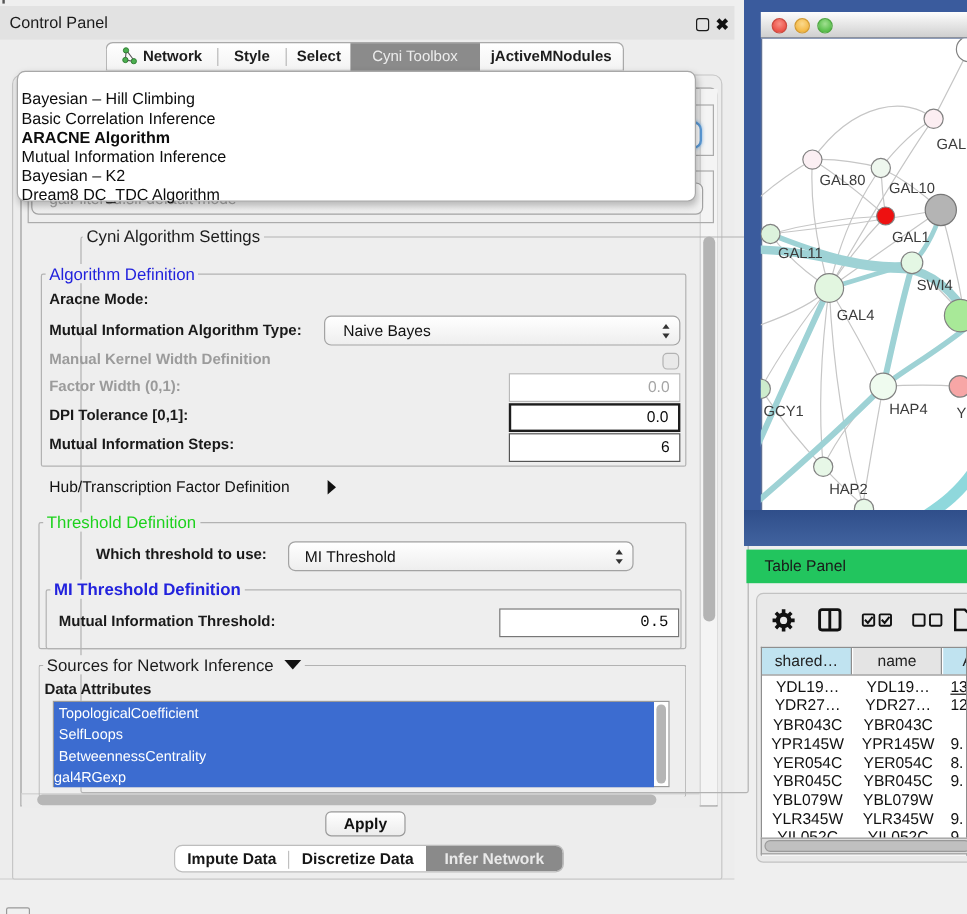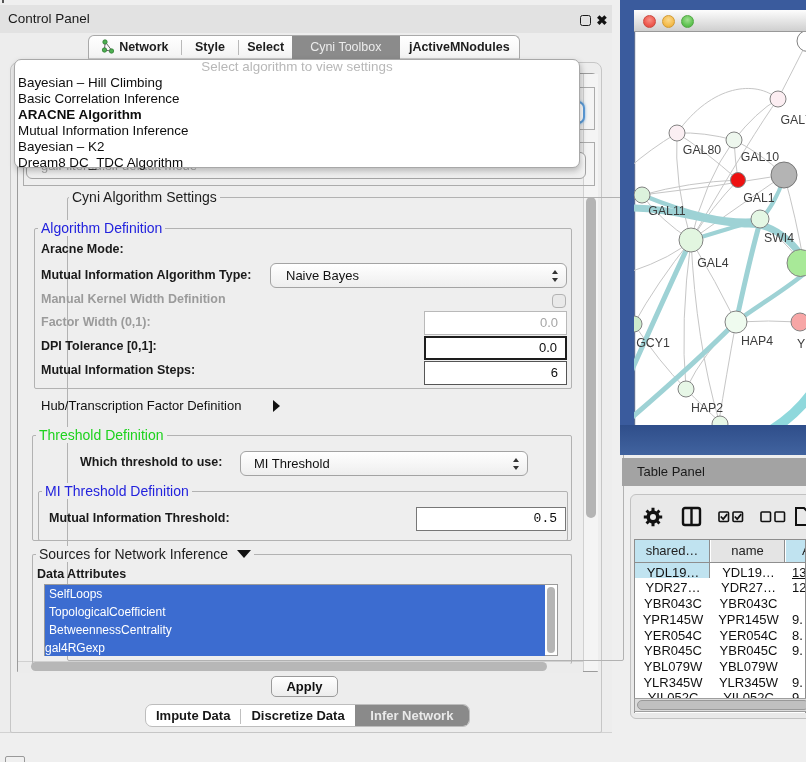--- a/index.html
+++ b/index.html
@@ -95,41 +95,40 @@
     <div class="blabel" style="left:41px;top:358px;">Mutual Information Steps:</div>
     <div class="field" style="left:424px;top:356px;width:143px;height:24px;line-height:22px;border:1px solid #555;color:#0c0c0c;padding-right:8px;">6</div>
     <div class="abs" style="left:41px;top:393px;font-size:13px;color:#111;">Hub/Transcription Factor Definition</div>
     <div class="abs" style="left:273px;top:395px;width:0;height:0;border-left:7px solid #111;border-top:6px solid transparent;border-bottom:6px solid transparent;"></div>
 
     <div class="abs group" style="left:32px;top:430px;width:540px;height:106px;">
         <span class="glabel" style="color:#1dd21d;">Threshold Definition</span>
       </div>
     <div class="blabel" style="left:80px;top:450px;">Which threshold to use:</div>
     <div class="combo" style="left:240px;top:446px;width:288px;height:25px;line-height:23px;padding-left:13px;">MI Threshold<span class="ar"></span></div>
-    <div class="abs group" style="left:38px;top:486px;width:530px;height:50px;">
+    <div class="abs group" style="left:38px;top:486px;width:530px;height:50px;font-weight:bold;">
         <span class="glabel" style="color:#2222dd;">MI Threshold Definition</span>
       </div>
     <div class="blabel" style="left:49px;top:506px;">Mutual Information Threshold:</div>
     <div class="field" style="left:416px;top:502px;width:150px;height:24px;line-height:22px;border:1px solid #777;color:#0c0c0c;padding-right:8px;font-family:Liberation Mono, monospace;">0.5</div>
 
     <div class="abs group" style="left:32px;top:549px;width:540px;height:110px;border-bottom:none;">
         <span class="glabel">Sources for Network Inference <span style="display:inline-block;width:0;height:0;border-top:8px solid #111;border-left:7px solid transparent;border-right:7px solid transparent;vertical-align:1px;margin-left:5px;"></span></span>
       </div>
     <div class="blabel" style="left:37px;top:562px;">Data Attributes</div>
     <div class="abs" style="left:44px;top:579px;width:514px;height:72px;border:1px solid #9a9a9a;background:#fff;"></div>
     <div id="datalist" class="abs">
+      <div style="height:18px;line-height:18px;padding-left:4px;">TopologicalCoefficient</div>
       <div style="height:18px;line-height:18px;padding-left:4px;">SelfLoops</div>
-      <div style="height:18px;line-height:18px;padding-left:4px;">TopologicalCoefficient</div>
       <div style="height:18px;line-height:18px;padding-left:4px;">BetweennessCentrality</div>
       <div style="height:18px;line-height:18px;padding-left:0;">gal4RGexp</div>
     </div>
     <div class="abs" style="left:547px;top:582px;width:8px;height:66px;background:#b5b5b5;border-radius:4px;"></div>
 
     <div id="popup" class="abs">
-      <div style="position:absolute;left:0;top:-1px;width:100%;text-align:center;font-size:13.4px;color:#b8b8b8;">Select algorithm to view settings</div>
       <div class="pitem" style="top:15px;text-align:center;">Bayesian – Hill Climbing</div>
       <div class="pitem" style="top:31px;">Basic Correlation Inference</div>
       <div class="pitem" style="top:47px;font-weight:bold;">ARACNE Algorithm</div>
       <div class="pitem" style="top:63px;">Mutual Information Inference</div>
       <div class="pitem" style="top:79px;">Bayesian – K2</div>
       <div class="pitem" style="top:95px;">Dream8 DC_TDC Algorithm</div>
     </div>
 
     <div class="abs" style="left:271px;top:671px;width:67px;height:21px;border:1px solid #9a9a9a;border-radius:5px;background:linear-gradient(#ffffff,#ececec);text-align:center;font-size:13px;font-weight:bold;color:#111;line-height:19px;">Apply</div>
     <div id="btabs" class="abs">
@@ -210,21 +209,21 @@
     <text x="125" y="170" font-size="12.3" fill="#3c3c3c" text-anchor="middle" font-family="Liberation Sans, sans-serif">GAL1</text>
     <text x="33" y="183" font-size="12.3" fill="#3c3c3c" text-anchor="middle" font-family="Liberation Sans, sans-serif">GAL11</text>
     <text x="145" y="210" font-size="12.3" fill="#3c3c3c" text-anchor="middle" font-family="Liberation Sans, sans-serif">SWI4</text>
     <text x="79" y="235" font-size="12.3" fill="#3c3c3c" text-anchor="middle" font-family="Liberation Sans, sans-serif">GAL4</text>
     <text x="19" y="315" font-size="12.3" fill="#3c3c3c" text-anchor="middle" font-family="Liberation Sans, sans-serif">GCY1</text>
     <text x="123" y="313" font-size="12.3" fill="#3c3c3c" text-anchor="middle" font-family="Liberation Sans, sans-serif">HAP4</text>
     <text x="163" y="316" font-size="12.3" fill="#3c3c3c" text-anchor="start" font-family="Liberation Sans, sans-serif">YBR</text>
     <text x="73" y="380" font-size="12.3" fill="#3c3c3c" text-anchor="middle" font-family="Liberation Sans, sans-serif">HAP2</text>
   </svg>
 
-  <div class="abs" style="left:622px;top:458px;width:184px;height:28px;background:#a3a3a3;font-size:13px;color:#1a1a1a;line-height:28px;padding-left:15px;">Table Panel</div>
+  <div class="abs" style="left:622px;top:458px;width:184px;height:28px;background:#22c55e;font-size:13px;color:#1a1a1a;line-height:28px;padding-left:15px;">Table Panel</div>
   <div class="abs" style="left:630px;top:494px;width:184px;height:225px;background:#e9e9e9;border:1px solid #c2c2c2;border-radius:6px;"></div>
 
   <svg class="abs" style="left:640px;top:505px;" width="166" height="28" viewBox="0 0 166 28">
     <g fill="#111">
         <path d="M11.5 2.8 L14.5 2.8 L14.5 5.6 L16.5 6.4 L18.4 4.5 L20.5 6.6 L18.6 8.5 L19.4 10.5 L22.2 10.5 L22.2 13.5 L19.4 13.5 L18.6 15.5 L20.5 17.4 L18.4 19.5 L16.5 17.6 L14.5 18.4 L14.5 21.2 L11.5 21.2 L11.5 18.4 L9.5 17.6 L7.6 19.5 L5.5 17.4 L7.4 15.5 L6.6 13.5 L3.8 13.5 L3.8 10.5 L6.6 10.5 L7.4 8.5 L5.5 6.6 L7.6 4.5 L9.5 6.4 L11.5 5.6 Z"></path>
         <circle cx="13" cy="12" r="3" fill="#e9e9e9"></circle>
       </g>
     <rect x="43" y="3" width="17" height="17" rx="2" fill="none" stroke="#111" stroke-width="2.4"></rect>
     <line x1="51.5" y1="3" x2="51.5" y2="20" stroke="#111" stroke-width="2.4"></line>
     <g stroke="#111" stroke-width="1.6" fill="none">
@@ -232,21 +231,21 @@
       <rect x="93" y="7" width="9.5" height="9.5" rx="1"></rect>
       <path d="M80.8 11.5 l2.4 2.6 4-5" stroke-width="1.7"></path>
       <path d="M94.8 11.5 l2.4 2.6 4-5" stroke-width="1.7"></path>
       <rect x="121" y="7" width="9.5" height="9.5" rx="1"></rect>
       <rect x="135" y="7" width="9.5" height="9.5" rx="1"></rect>
     </g>
     <path d="M156 3 h8 l5 5 v12 h-13 z" fill="none" stroke="#111" stroke-width="2"></path>
   </svg>
 
   <div class="abs" style="left:634px;top:539px;width:172px;height:174px;background:#ffffff;border:1px solid #8e8e8e;border-bottom:none;overflow:hidden;">
-    <div style="position:absolute;left:0;top:0;height:38px;width:75px;background:#c0e3f0;border-right:1px solid #8e8e8e;text-align:center;font-size:13px;line-height:22px;color:#222;">shared…</div>
+    <div style="position:absolute;left:0;top:0;height:22px;width:75px;background:#c0e3f0;border-right:1px solid #8e8e8e;text-align:center;font-size:13px;line-height:22px;color:#222;">shared…</div>
     <div style="position:absolute;left:76px;top:0;height:22px;width:74px;background:#e4e4e4;border-right:1px solid #8e8e8e;text-align:center;font-size:13px;line-height:22px;color:#222;">name</div>
     <div style="position:absolute;left:151px;top:0;height:22px;width:60px;background:#c0e3f0;text-align:left;font-size:13px;line-height:22px;color:#222;padding-left:16px;">A</div>
     <div style="position:absolute;left:0;top:22px;border-bottom:1px solid #8e8e8e;width:100%;"></div>
     <div style="position:absolute;left:0;top:24.7px;width:76px;text-align:center;font-size:13px;color:#111;">YDL19…</div>
     <div style="position:absolute;left:76px;top:24.7px;width:75px;text-align:center;font-size:13px;color:#111;">YDL19…</div>
     <div style="position:absolute;left:157px;top:24.7px;font-size:13px;color:#111;text-decoration:underline;">13</div>
     <div style="position:absolute;left:0;top:40.4px;width:76px;text-align:center;font-size:13px;color:#111;">YDR27…</div>
     <div style="position:absolute;left:76px;top:40.4px;width:75px;text-align:center;font-size:13px;color:#111;">YDR27…</div>
     <div style="position:absolute;left:157px;top:40.4px;font-size:13px;color:#111;">12</div>
     <div style="position:absolute;left:0;top:56.1px;width:76px;text-align:center;font-size:13px;color:#111;">YBR043C</div>

